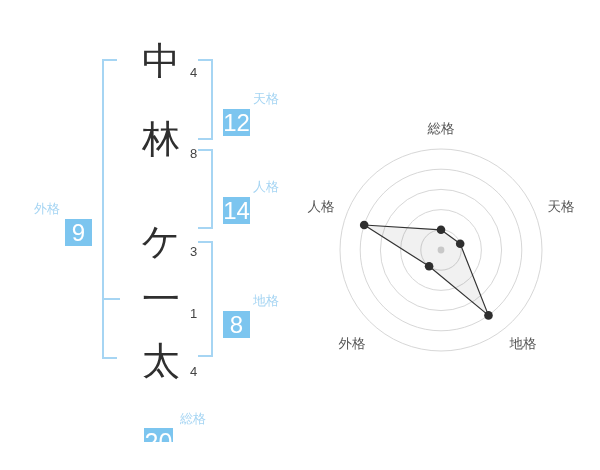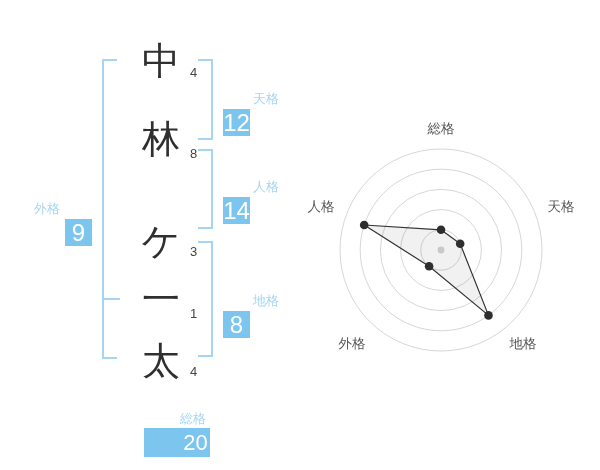--- a/index.html
+++ b/index.html
@@ -17,21 +17,21 @@
     font-size:13px;color:#444444;text-align:left;
   }
   
   .vline{position:absolute;width:2px;background:#a6d5f3;}
   .tick{position:absolute;height:2px;background:#a6d5f3;}
   
   .badge{
     position:absolute;width:27px;height:27px;background:#7cc5ef;color:#ffffff;
     font-size:24px;line-height:27px;text-align:center;margin-top:24px;
   }
-  .badge.big{width:29px;height:29px;font-size:22px;line-height:29px;padding-left:37px;}
+  .badge.big{width:29px;height:14px;font-size:25px;line-height:29px;}
   .kaku-label{
     position:absolute;font-size:13px;line-height:14px;color:#a6d5f3;white-space:nowrap;
   }
   .kaku-label.right-align{text-align:right;}
   
   #radar{position:absolute;left:300px;top:95px;width:300px;height:280px;}
 </style>
 </head>
 <body>
 

